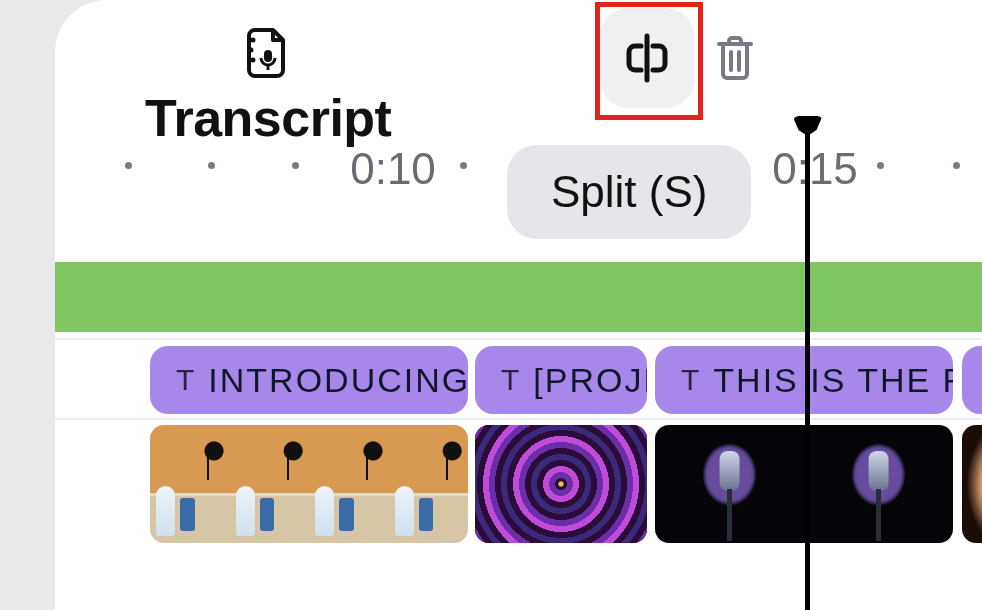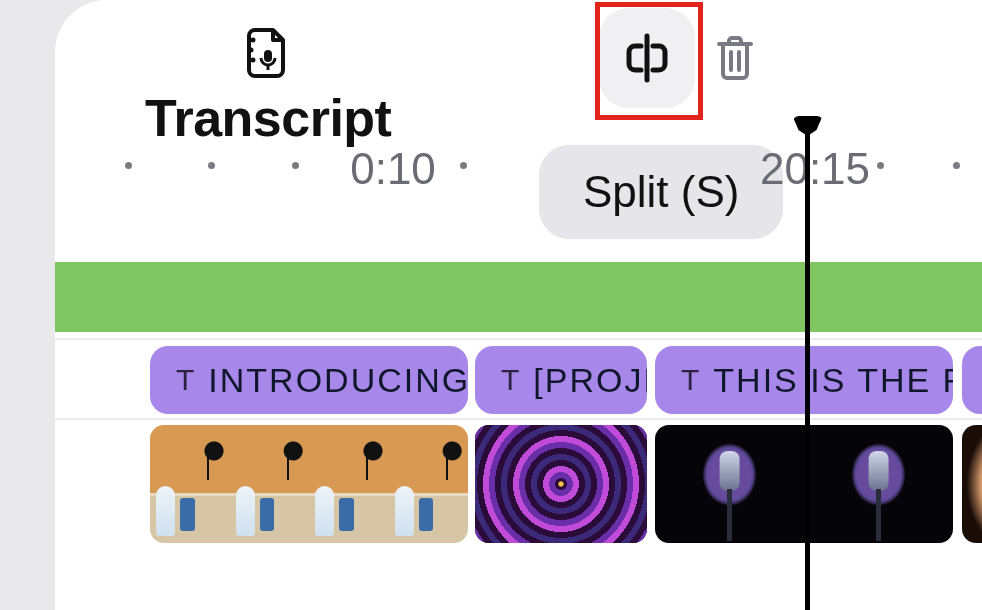--- a/index.html
+++ b/index.html
@@ -85,21 +85,20 @@
   .tooltip {
     position: absolute;
     top: 145px;
     left: 452px;
     background: #e6e6ea;
     border-radius: 30px;
     padding: 22px 44px;
     font-size: 44px;
     font-weight: 500;
     color: #111;
-    margin-left: 32px;
   }
 
   .track-green {
     position: absolute;
     top: 262px;
     left: 0;
     right: 0;
     height: 70px;
     background: #7fc561;
   }
@@ -297,21 +296,21 @@
   <div class="highlight-box"></div>
 
   <div class="tooltip">Split (S)</div>
 
   <div class="ruler" id="ruler">
       <div class="tick" style="left: 70px;"></div>
       <div class="tick" style="left: 153px;"></div>
       <div class="tick" style="left: 237px;"></div>
       <div class="tick-label" style="left: 338px;">0:10</div>
       <div class="tick" style="left: 405px;"></div>
-      <div class="tick-label" style="left: 760px;">20:15</div>
+      <div class="tick-label" style="left: 760px;">0:15</div>
       <div class="tick" style="left: 822px;"></div>
       <div class="tick" style="left: 898px;"></div>
     </div>
 
   <div class="track-green"></div>
   <div class="track-divider" style="top:338px"></div>
 
   <div class="text-track" id="text-track">
       <div class="text-clip" style="left: 95px; width: 318px;">
         <span class="t-icon">T</span>

